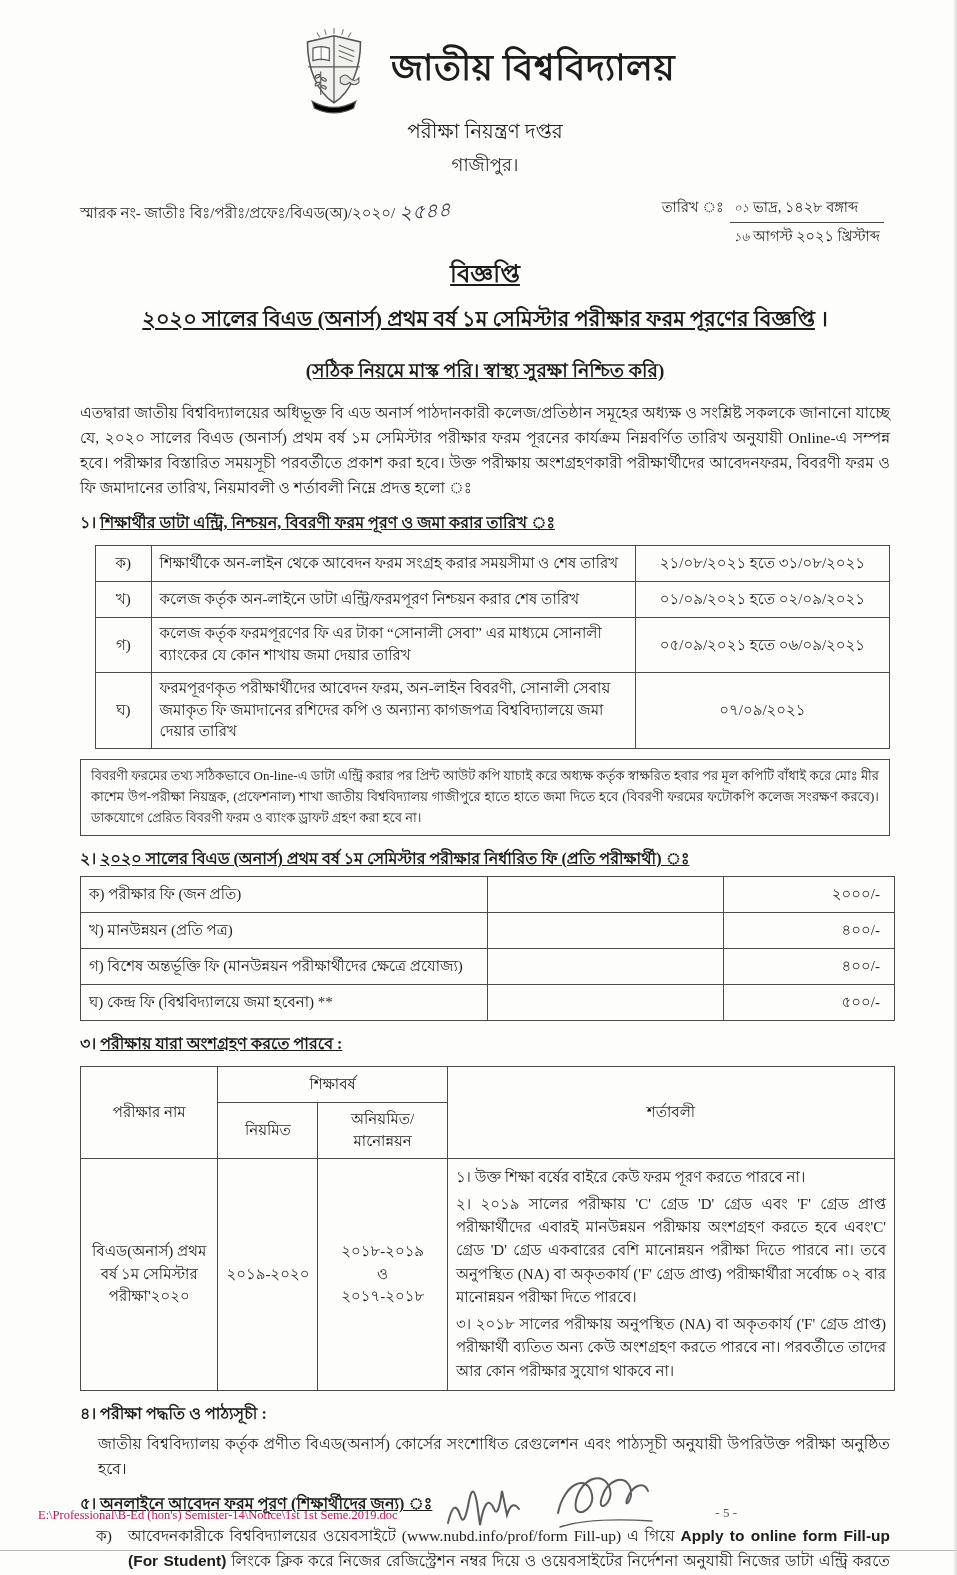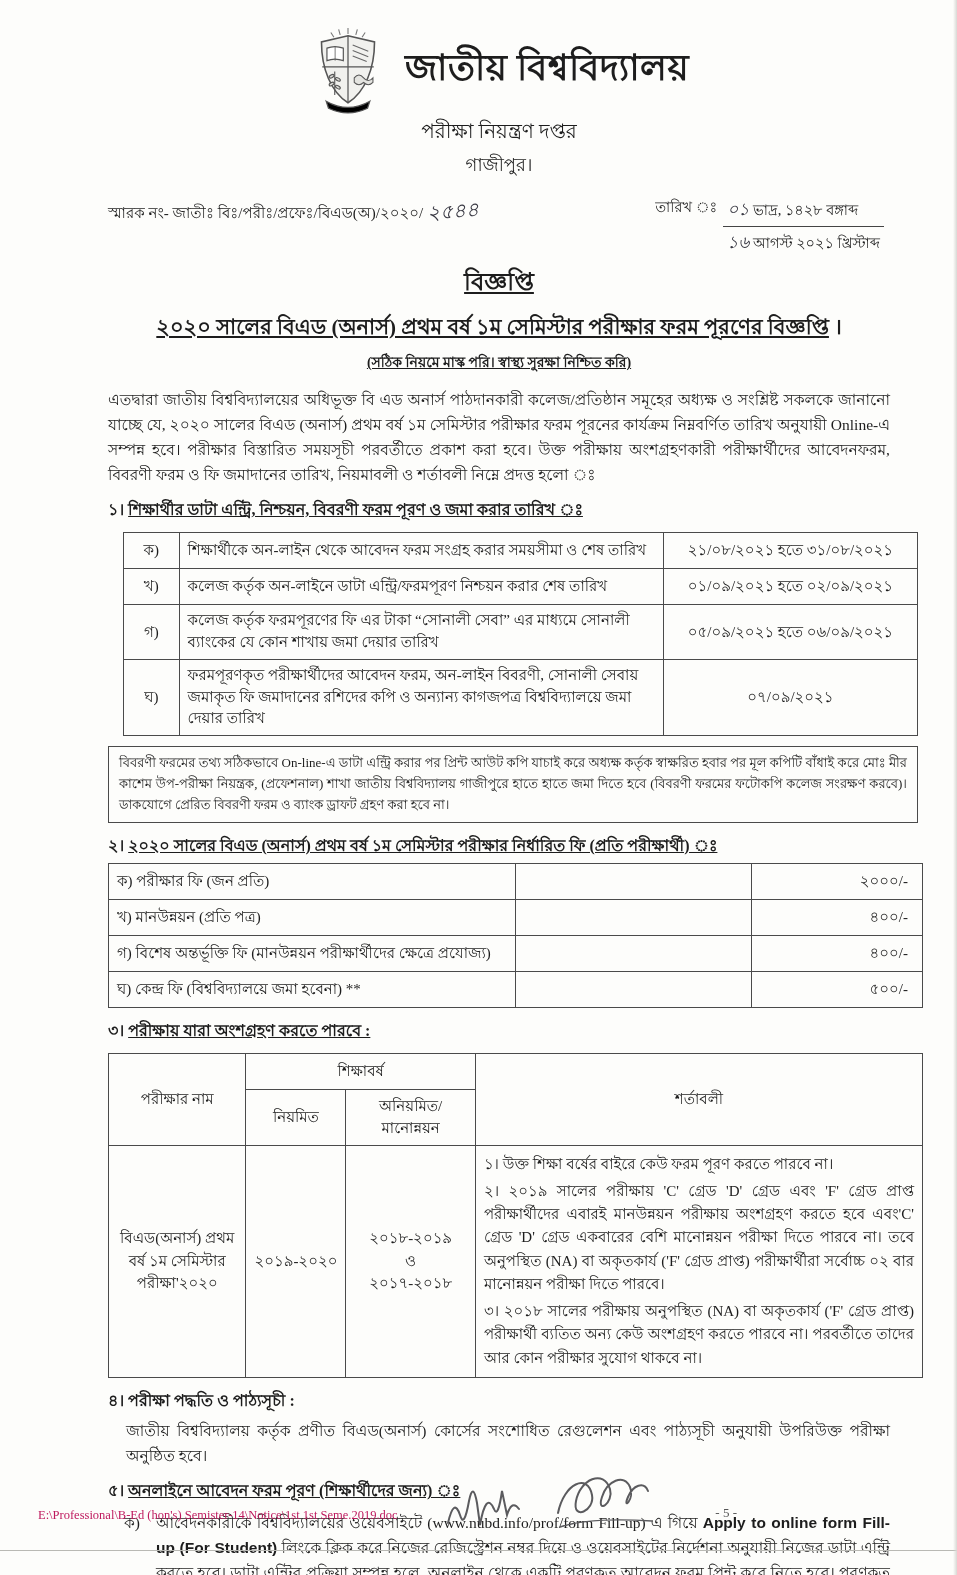--- a/index.html
+++ b/index.html
@@ -2,45 +2,44 @@
 <html><head>
 <meta charset="utf-8">
 <style>
   * { margin:0; padding:0; box-sizing:border-box; }
   html,body { background:#e8e8e6; }
   .page {
     position:relative; width:957px; height:1575px; margin:0 auto;
     background:#fdfdfb; color:#1d1d1d; overflow:hidden;
     font-family:"Liberation Serif","DejaVu Sans",serif;
     box-shadow:0 0 6px rgba(0,0,0,.25);
-    padding-left:28px;
   }
   .content { padding:26px 67px 0 80px; }
 
   
   .hdr { text-align:center; position:relative; }
   .hdr-row { display:flex; justify-content:center; align-items:center; gap:18px; }
   .uni-name { font-size:36px; font-weight:bold; letter-spacing:.5px; }
   .office { font-size:20px; margin-top:2px; }
   .location { font-size:18px; margin-top:2px; }
 
   
   .memo-row { display:flex; justify-content:space-between; align-items:flex-start; margin-top:14px; font-size:15px; }
   .hand { font-family:"DejaVu Sans",sans-serif; font-style:italic; font-size:20px; color:#3a3a44; transform:rotate(-4deg); display:inline-block; }
   .date-block { display:flex; gap:6px; font-size:14.5px; margin-right:6px; }
   .date-frac { display:inline-block; text-align:left; }
   .date-top { border-bottom:1.5px solid #444; padding:0 4px 2px 4px; display:block; }
   .date-bot { padding:2px 4px 0 4px; display:block; }
-  .hand-sm { font-family:"DejaVu Sans",sans-serif; font-style:italic; font-size:17px; color:#3a3a44; }
+  .hand-sm { font-family:"DejaVu Sans",sans-serif; font-style:italic; font-size:12px; color:#3a3a44; }
 
   
   .biggopti { text-align:center; font-size:24px; font-weight:bold; text-decoration:underline; margin-top:6px; }
   .main-title { text-align:center; font-size:21px; font-weight:bold; margin-top:8px; }
   .main-title .u { text-decoration:underline; }
-  .sub-title { text-align:center; font-size:14px; font-weight:bold; text-decoration:underline; margin-top:5px; }
+  .sub-title { text-align:center; font-size:19px; font-weight:bold; text-decoration:underline; margin-top:18px; }
 
   .intro { font-size:15.5px; line-height:1.62; text-align:justify; margin-top:12px; }
 
   .sec-head { font-size:16px; font-weight:bold; margin-top:10px; }
   .sec-head .u { text-decoration:underline; }
 
   table { border-collapse:collapse; width:100%; }
   td,th { border:1.4px solid #4a4a4a; font-size:15px; vertical-align:middle; padding:5px 8px; font-weight:normal; }
 
   .t1 { width:795px; margin:8px 0 0 15px; }

